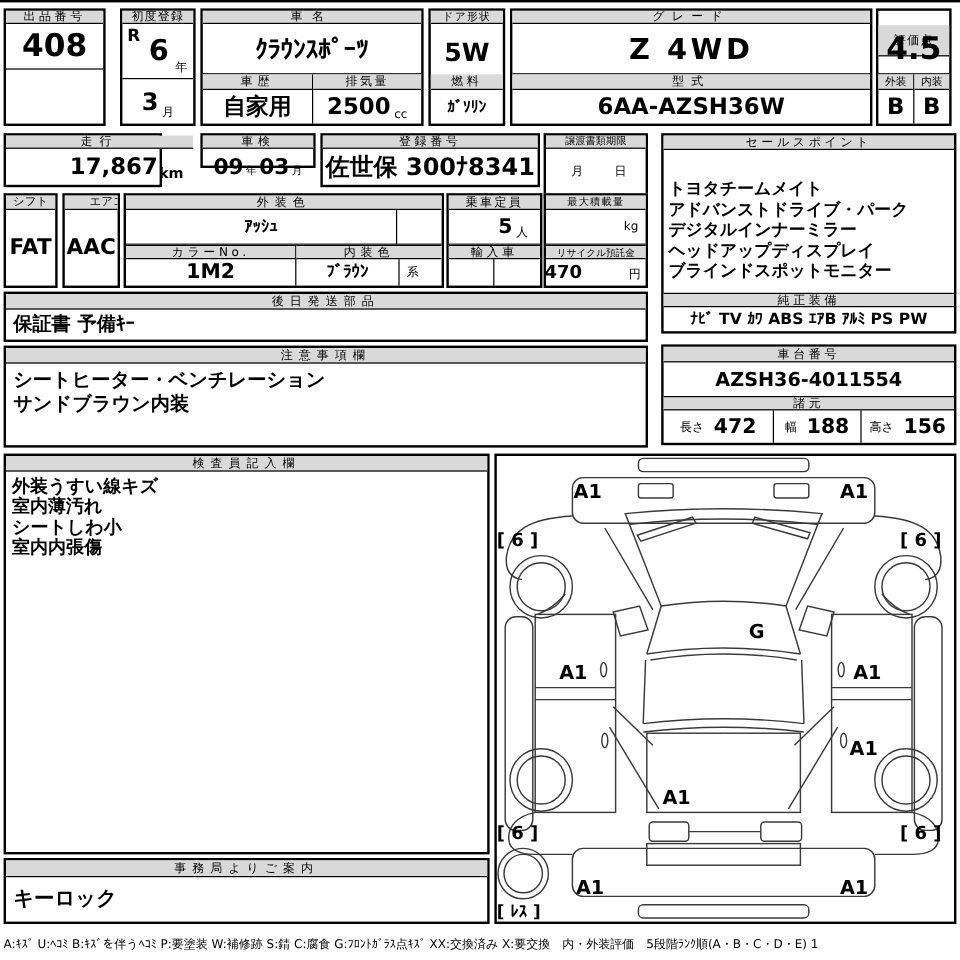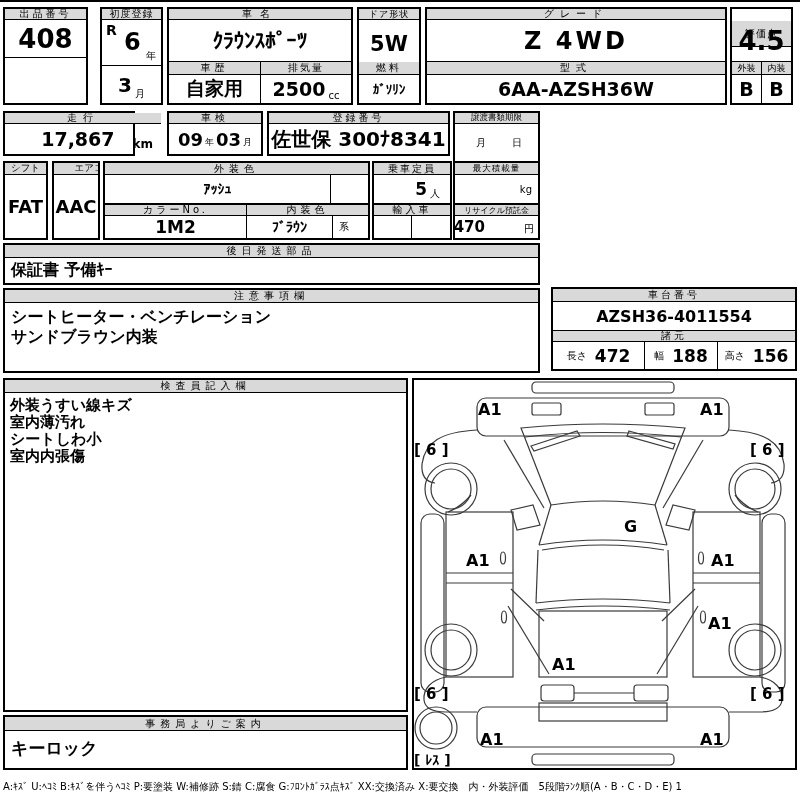--- a/index.html
+++ b/index.html
@@ -77,25 +77,25 @@
     <div class="c hd br" style="left:0;top:53px;width:30px;height:13px;font-size:9px;">外装</div>
     <div class="c hd" style="left:30px;top:53px;width:29px;height:13px;font-size:9px;">内装</div>
     <div class="c v br" style="left:0;top:66px;width:30px;height:28px;font-size:19px;">B</div>
     <div class="c v" style="left:30px;top:66px;width:29px;height:28px;font-size:19px;">B</div>
   </div>
 
   <div class="bx" style="left:3px;top:111px;width:132px;height:45px;">
     <div class="c hd" style="left:0;top:0;width:156px;height:11px;letter-spacing:6px;">走行</div>
     <div class="c v right" style="left:0;top:11px;width:156px;height:30px;padding-right:8px;">
       <span style="font-size:19px;">17,867</span>
-      <span style="font-size:12px;margin-left:18px;align-self:flex-end;padding-bottom:3px;">km</span>
-    </div>
-  </div>
-
-  <div class="bx" style="left:167px;top:111px;width:96px;height:45px;">
+      <span style="font-size:12px;margin-left:1px;align-self:flex-end;padding-bottom:3px;">km</span>
+    </div>
+  </div>
+
+  <div class="bx" style="left:167px;top:111px;width:96px;height:29px;">
     <div class="c hd" style="left:0;top:0;width:92px;height:11px;letter-spacing:4px;">車検</div>
     <div class="c v" style="left:0;top:11px;width:92px;height:30px;">
       <span style="font-size:18px;">09</span>
       <span style="font-size:9px;font-weight:normal;margin:6px 2px 0 2px;">年</span>
       <span style="font-size:18px;">03</span>
       <span style="font-size:9px;font-weight:normal;margin:6px 0 0 2px;">月</span>
     </div>
   </div>
 
   <div class="bx" style="left:267px;top:111px;width:183px;height:45px;">
@@ -147,20 +147,30 @@
       <span style="font-size:15px;">15,470</span>
       <span class="un" style="font-weight:normal;">円</span>
     </div>
   </div>
 
   <div class="bx" style="left:3px;top:243px;width:537px;height:42px;">
     <div class="c hd" style="left:0;top:0;width:533px;height:13px;letter-spacing:5px;">後日発送部品</div>
     <div class="c v left" style="left:0;top:13px;width:533px;height:25px;font-size:16px;padding-left:6px;">保証書 予備ｷｰ</div>
   </div>
 
+  <div class="bx" style="left:551px;top:111px;width:246px;height:167px;">
+    <div class="c hd" style="left:0;top:0;width:242px;height:12px;letter-spacing:3px;">セールスポイント</div>
+    <div class="c" style="left:4px;top:36px;width:236px;height:17px;font-size:14px;font-weight:bold;white-space:nowrap;">トヨタチームメイト</div>
+    <div class="c" style="left:4px;top:53px;width:236px;height:17px;font-size:14px;font-weight:bold;white-space:nowrap;">アドバンストドライブ・パーク</div>
+    <div class="c" style="left:4px;top:70px;width:236px;height:17px;font-size:14px;font-weight:bold;white-space:nowrap;">デジタルインナーミラー</div>
+    <div class="c" style="left:4px;top:87px;width:236px;height:17px;font-size:14px;font-weight:bold;white-space:nowrap;">ヘッドアップディスプレイ</div>
+    <div class="c" style="left:4px;top:104px;width:236px;height:17px;font-size:14px;font-weight:bold;white-space:nowrap;">ブラインドスポットモニター</div>
+    <div class="c hd bt" style="left:0;top:131px;width:242px;height:12px;letter-spacing:3px;">純正装備</div>
+    <div class="c v" style="left:0;top:143px;width:242px;height:20px;font-size:13px;">ﾅﾋﾞ TV ｶﾜ ABS ｴｱB ｱﾙﾐ PS PW</div>
+  </div>
 
   <div class="bx" style="left:551px;top:287px;width:246px;height:84px;">
     <div class="c hd" style="left:0;top:0;width:242px;height:13px;letter-spacing:3px;">車台番号</div>
     <div class="c v" style="left:0;top:13px;width:242px;height:28px;font-size:16px;">AZSH36-4011554</div>
     <div class="c hd bt" style="left:0;top:41px;width:242px;height:12px;letter-spacing:3px;">諸元</div>
     <div class="c v br" style="left:0;top:53px;width:92px;height:27px;">
       <span style="font-size:10px;font-weight:normal;margin-right:8px;">長さ</span>
       <span style="font-size:17px;">472</span>
     </div>
     <div class="c v br" style="left:92px;top:53px;width:73px;height:27px;">

